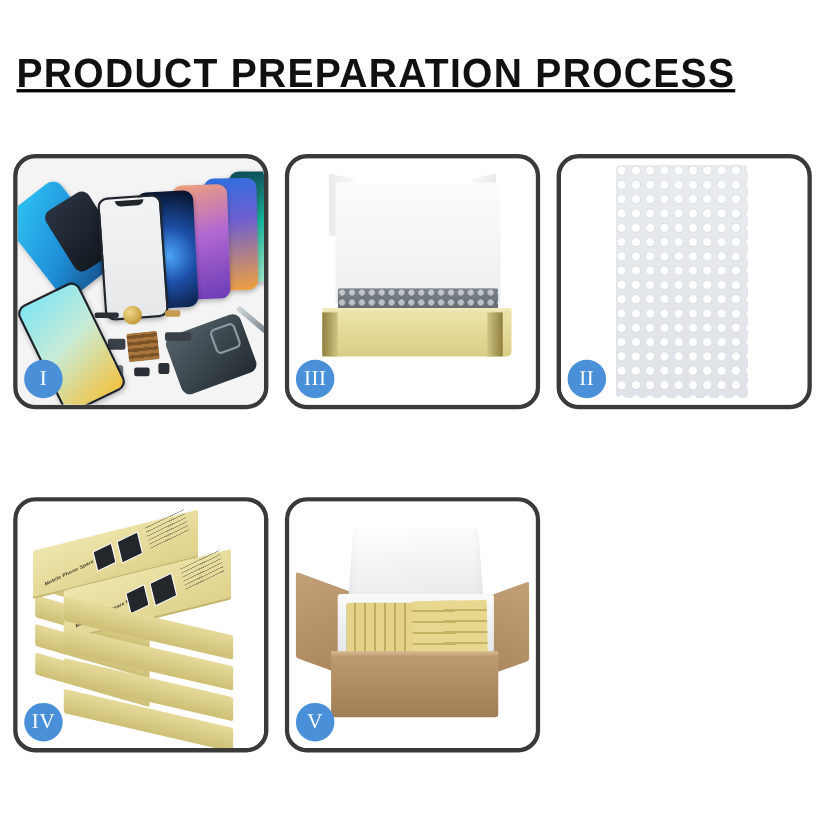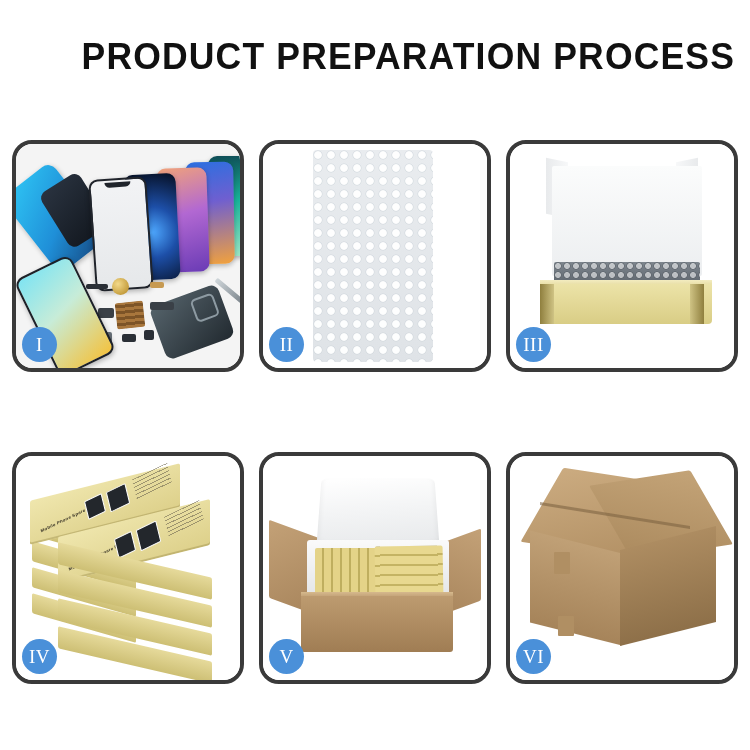--- a/index.html
+++ b/index.html
@@ -3,21 +3,21 @@
 <meta charset="utf-8">
 <style>
   html,body{margin:0;padding:0;}
   body{
     width:750px;height:750px;background:#ffffff;
     font-family:"Liberation Sans","DejaVu Sans",sans-serif;
     overflow:hidden;position:relative;
   }
   .page{width:750px;height:750px;position:relative;}
 
-  .header{text-align:right;padding-top:38px;}
+  .header{text-align:left;padding-top:48px;text-decoration:underline;}
   .title{
     font-size:37px;font-weight:700;letter-spacing:1.2px;color:#111111;
     line-height:1;transform:scaleX(0.96);transform-origin:center;
   }
   .subtitle{
     font-size:15.5px;color:#1a1a1a;margin-top:13px;letter-spacing:0.15px;
     font-weight:400;
   }
 
   .grid{
@@ -208,46 +208,46 @@
         <div class="flex" style="left:82px;top:164px;width:16px;height:10px;"></div>
         <div class="flex" style="left:134px;top:158px;width:24px;height:8px;"></div>
         <div class="chip" style="left:106px;top:190px;width:14px;height:8px;"></div>
         <div class="chip" style="left:128px;top:186px;width:10px;height:10px;"></div>
         <div class="chip" style="left:88px;top:188px;width:8px;height:12px;background:#6a737b;"></div>
       </div>
       <div class="badge">I</div>
     </div>
 
     <div class="panel">
-      <div class="stage p2">
-        <div class="screen2"></div>
-        <div class="tape" style="left:82px;top:10px;width:12px;height:7px;"></div>
-        <div class="tape" style="left:82px;top:78px;width:11px;height:8px;"></div>
-        <div class="tape" style="left:72px;top:176px;width:10px;height:22px;transform:rotate(8deg);"></div>
-        <div class="tape" style="left:138px;top:176px;width:10px;height:22px;transform:rotate(-8deg);"></div>
-        <div class="wrap"></div>
-      </div>
-      <div class="badge">II</div>
-    </div>
-
-    <div class="panel">
       <div class="stage p3">
         <div class="box3-lidL"></div>
         <div class="box3-lidR"></div>
         <div class="box3-back"></div>
         <div class="box3-foam"></div>
         <div class="box3-rim"></div>
         <div class="box3-front"></div>
         <div class="box3-edgeL"></div>
         <div class="box3-edgeR"></div>
       </div>
       <div class="badge">III</div>
     </div>
 
     <div class="panel">
+      <div class="stage p2">
+        <div class="screen2"></div>
+        <div class="tape" style="left:82px;top:10px;width:12px;height:7px;"></div>
+        <div class="tape" style="left:82px;top:78px;width:11px;height:8px;"></div>
+        <div class="tape" style="left:72px;top:176px;width:10px;height:22px;transform:rotate(8deg);"></div>
+        <div class="tape" style="left:138px;top:176px;width:10px;height:22px;transform:rotate(-8deg);"></div>
+        <div class="wrap"></div>
+      </div>
+      <div class="badge">II</div>
+    </div>
+
+    <div class="panel">
       <div class="stage p4">
 
         <div class="stk stk-side" style="left:16px;top:74px;width:104px;height:20px;transform:skewY(16deg);"></div>
         <div class="stk stk-side" style="left:16px;top:100px;width:104px;height:20px;transform:skewY(16deg);"></div>
         <div class="stk stk-side" style="left:16px;top:126px;width:104px;height:20px;transform:skewY(16deg);"></div>
         <div class="stk stk-side" style="left:16px;top:152px;width:104px;height:20px;transform:skewY(16deg);"></div>
 
         <div class="stk stk-top" style="left:14px;top:26px;width:150px;height:44px;transform:skewY(-14deg);">
           <div class="lbl" style="left:10px;top:24px;transform:rotate(-13deg);">Mobile Phone Spare Parts</div>
           <div class="sw" style="left:56px;top:12px;width:16px;height:18px;transform:rotate(-13deg);"></div>
@@ -277,27 +277,15 @@
         <div class="v-lid"></div>
         <div class="v-foam"></div>
         <div class="v-boxes"></div>
         <div class="v-boxes2"></div>
         <div class="v-lip2"></div>
         <div class="v-front"></div>
       </div>
       <div class="badge">V</div>
     </div>
 
-    <div class="panel">
-      <div class="stage p6">
-        <div class="c-top"></div>
-        <div class="c-top2"></div>
-        <div class="c-seam"></div>
-        <div class="c-left"></div>
-        <div class="c-right"></div>
-        <div class="c-tape" style="left:44px;top:96px;width:16px;height:22px;"></div>
-        <div class="c-tape" style="left:48px;top:160px;width:16px;height:20px;"></div>
-      </div>
-      <div class="badge">VI</div>
-    </div>
 
   </div>
 </div>
 
 </body></html>

